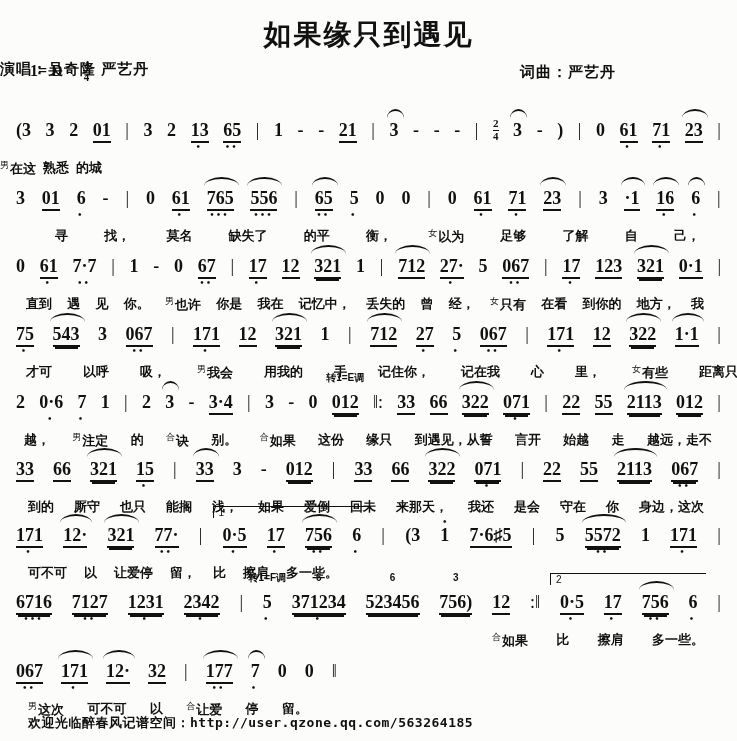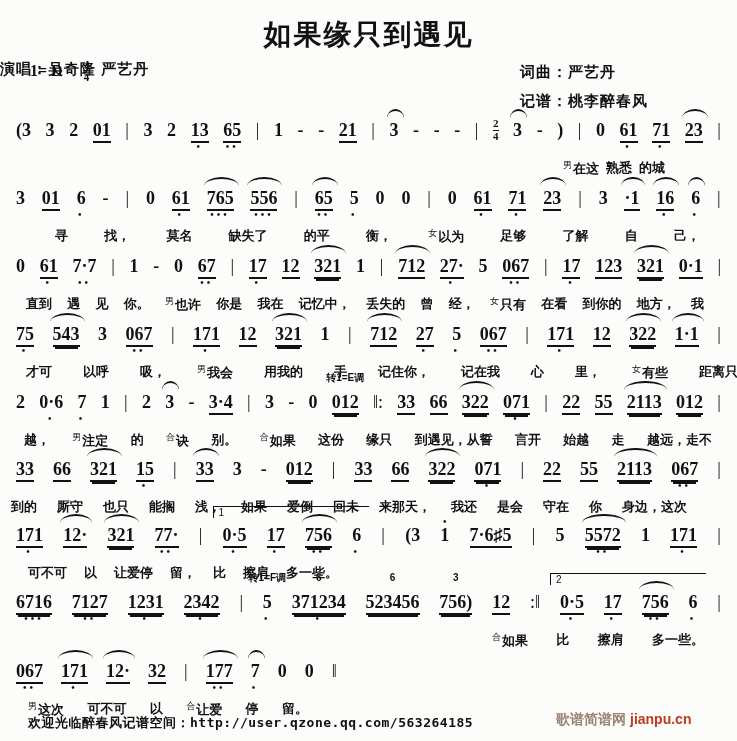--- a/index.html
+++ b/index.html
@@ -54,21 +54,20 @@
   <div class="keysig">
     <span>1= D</span>
     <span class="frac">
       <span class="num">4</span>
       <span class="den">4</span>
     </span>
   </div>
   <div class="performer">演唱：吴奇隆 严艺丹</div>
   <div class="credits">
     <div>词曲：严艺丹</div>
-    <div>记谱：桃李醉春风</div>
   </div>
 
   <div id="score">
       <div class="system" style="top: 106px;">
         <div class="nrow">
           <span class="tok">(3</span>
           <span class="tok">3</span>
           <span class="tok">2</span>
           <span class="tok u1">01</span>
           <span class="tok bar">|</span>
@@ -94,21 +93,21 @@
           <span class="tok">3<span class="arc"></span></span>
           <span class="tok">-</span>
           <span class="tok">)</span>
           <span class="tok bar">|</span>
           <span class="tok">0</span>
           <span class="tok u1">61<span class="db">•</span></span>
           <span class="tok u1">71<span class="db">•</span></span>
           <span class="tok u1">23<span class="arc"></span></span>
           <span class="tok bar">|</span>
         </div>
-        <div class="lrow" style="margin-left: 563px; width: 102px;">
+        <div class="lrow" style="width: 102px;">
           <span class="lyr"><span class="vox">男</span>在这</span>
           <span class="lyr">熟悉</span>
           <span class="lyr">的城</span>
         </div>
       </div>
       <div class="system" style="top: 174px;">
         <div class="nrow">
           <span class="tok">3</span>
           <span class="tok u1">01</span>
           <span class="tok">6<span class="db">•</span></span>
@@ -296,21 +295,21 @@
           <span class="tok u1">66</span>
           <span class="tok u2">322<span class="arc"></span></span>
           <span class="tok u2">071<span class="db">•</span></span>
           <span class="tok bar">|</span>
           <span class="tok u1">22</span>
           <span class="tok u1">55</span>
           <span class="tok u2">2113<span class="arc"></span></span>
           <span class="tok u2">067<span class="db">••</span></span>
           <span class="tok bar">|</span>
         </div>
-        <div class="lrow" style="margin-left: 11px; width: 676px;">
+        <div class="lrow" style="margin-left: 28px; width: 676px;">
           <span class="lyr">到的</span>
           <span class="lyr">厮守</span>
           <span class="lyr">也只</span>
           <span class="lyr">能搁</span>
           <span class="lyr">浅，</span>
           <span class="lyr">如果</span>
           <span class="lyr">爱倒</span>
           <span class="lyr">回未</span>
           <span class="lyr">来那天，</span>
           <span class="lyr">我还</span>
@@ -396,16 +395,13 @@
           <span class="lyr">可不可</span>
           <span class="lyr">以</span>
           <span class="lyr"><span class="vox">合</span>让爱</span>
           <span class="lyr">停</span>
           <span class="lyr">留。</span>
         </div>
       </div>
     </div>
 
   <div class="footer-left">欢迎光临醉春风记谱空间：http://user.qzone.qq.com/563264185</div>
-  <div class="footer-right">
-    <span class="site">歌谱简谱网</span><span class="url">jianpu.cn</span>
-  </div>
 </div>
 
 </body></html>

